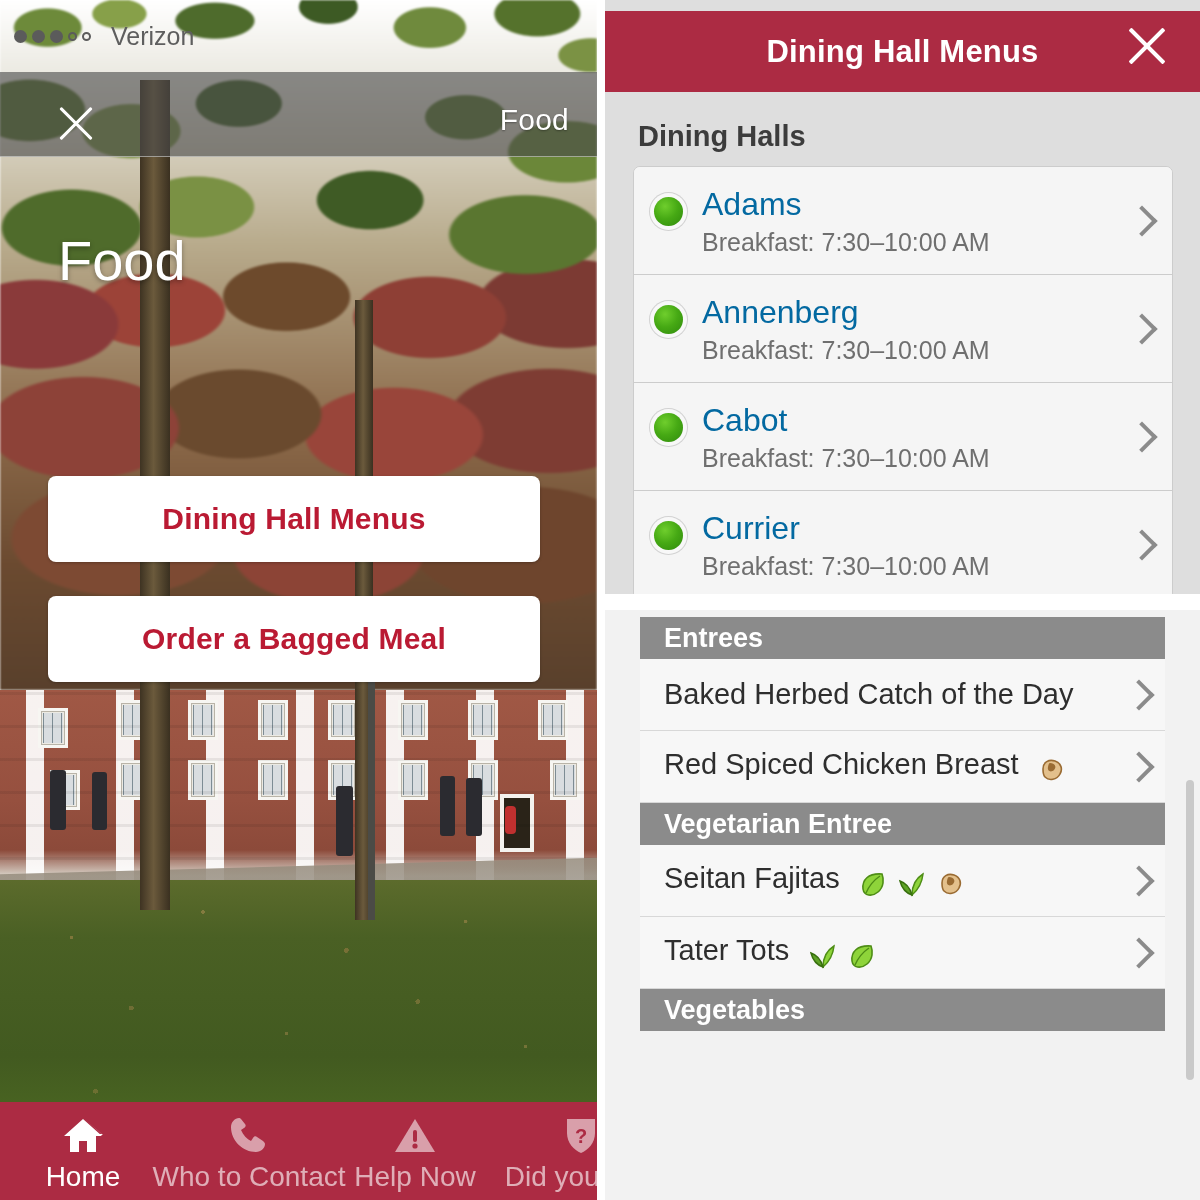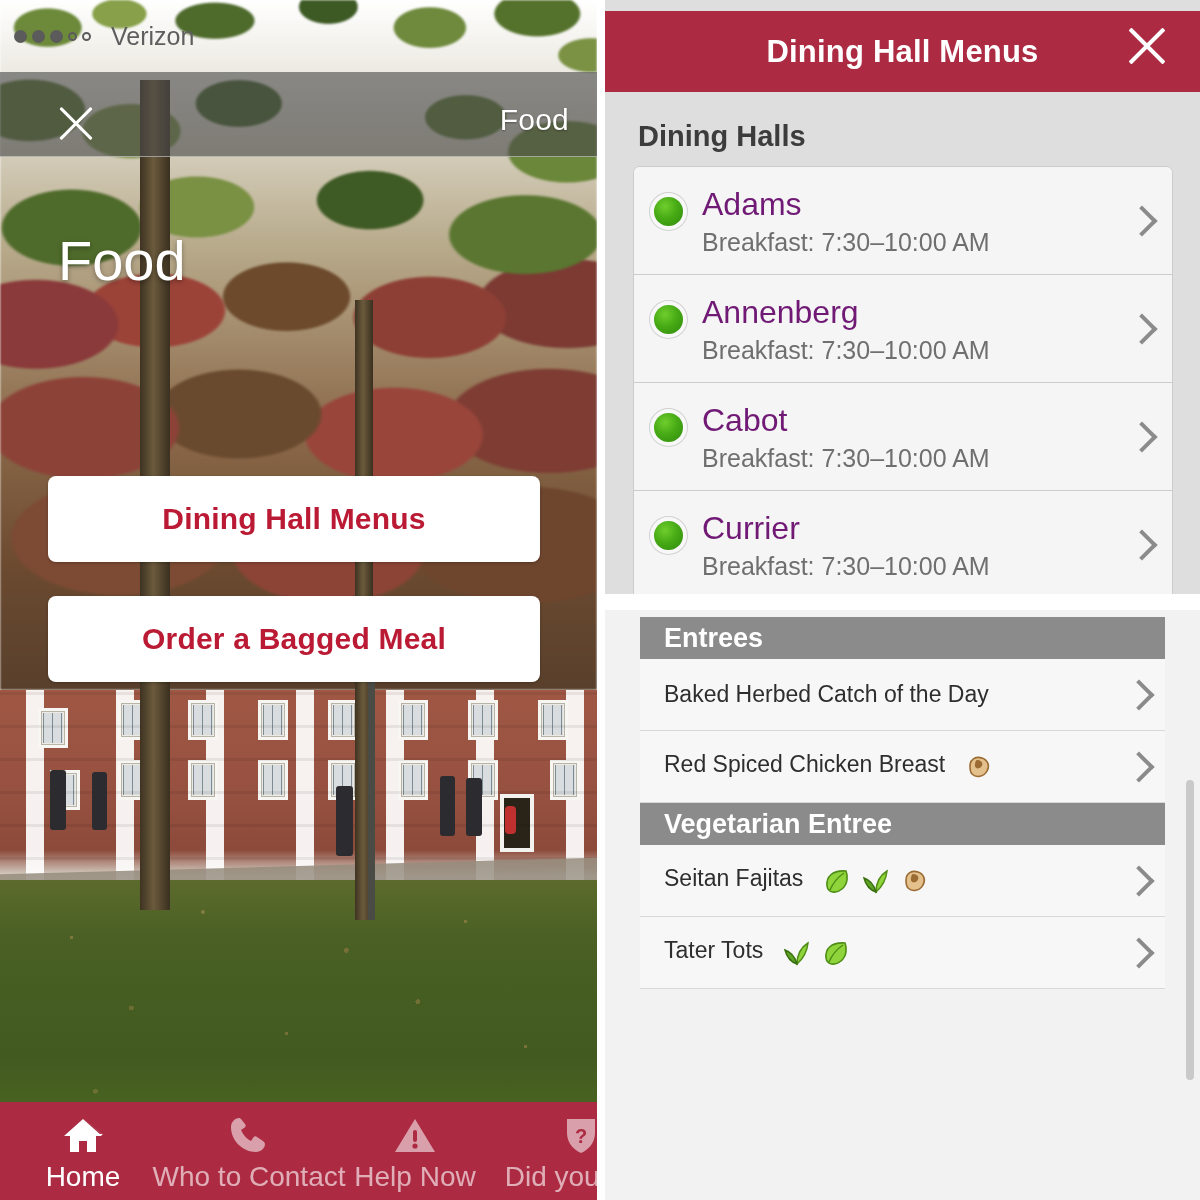--- a/index.html
+++ b/index.html
@@ -235,21 +235,21 @@
   }
   .hall-row:last-child { border-bottom:none; }
   .dot {
     position:absolute; left:20px; top:30px;
     width:29px; height:29px; border-radius:50%;
     background: radial-gradient(circle at 38% 32%, #6fce2d 0%, #46a914 48%, #2f8a0c 100%);
     box-shadow: 0 0 0 4px #f8f8f8, 0 0 0 5px #d2d2d2;
   }
   .hall-name {
     position:absolute; left:68px; top:19px;
-    font-size:32px; color:#701a75;
+    font-size:32px; color:#0369a1;
   }
   .hall-sub {
     position:absolute; left:68px; top:61px;
     font-size:25px; color:#6f6f6f;
   }
   .chev {
     position:absolute; right:26px; top:50%; margin-top:-14px;
     width:15px; height:27px;
   }
   .chev::before {
@@ -269,21 +269,21 @@
     height:42px; background:#8b8b8b; display:flex; align-items:center;
     padding-left:24px; color:#fff; font-size:27px; font-weight:bold;
   }
   .menu-item {
     position:relative; background:#f7f7f7;
     border-bottom:1px solid #d8d8d8;
     padding:16px 70px 16px 24px;
     min-height:72px; display:flex; align-items:center; cursor:pointer;
   }
   .mi-text {
-    font-size:23px; color:#2e2e2e; line-height:1.15;
+    font-size:29px; color:#2e2e2e; line-height:1.15;
     display:inline;
   }
   .badges { display:inline-flex; gap:9px; margin-left:14px; vertical-align:middle; }
   .badge { width:30px; height:30px; display:inline-block; }
   .menu-item .chev { right:22px; }
 
   .scrollbar {
     position:absolute; right:6px; top:170px; width:8px; height:300px;
     background:#c9c9c9; border-radius:4px;
   }
@@ -554,18 +554,19 @@
                 <svg viewBox="0 0 30 30" width="30" height="30" aria-hidden="true">
                   <path d="M24 5 C10 4 4 11 5 20 C6 27 14 28 20 23 C26 18 26 10 24 5Z" fill="#8ED43A" stroke="#4E8D16" stroke-width="1.6"></path>
                   <path d="M22 7 C16 11 11 17 8 24" stroke="#4E8D16" stroke-width="1.4" fill="none"></path>
                 </svg>
               </span>
             </span>
           </span>
           <span class="chev"></span>
         </div>
 
+        <div class="menu-head">Vegetables</div>
 
       </div>
     </div>
 
   </div>
 </div>
 
 </body></html>

